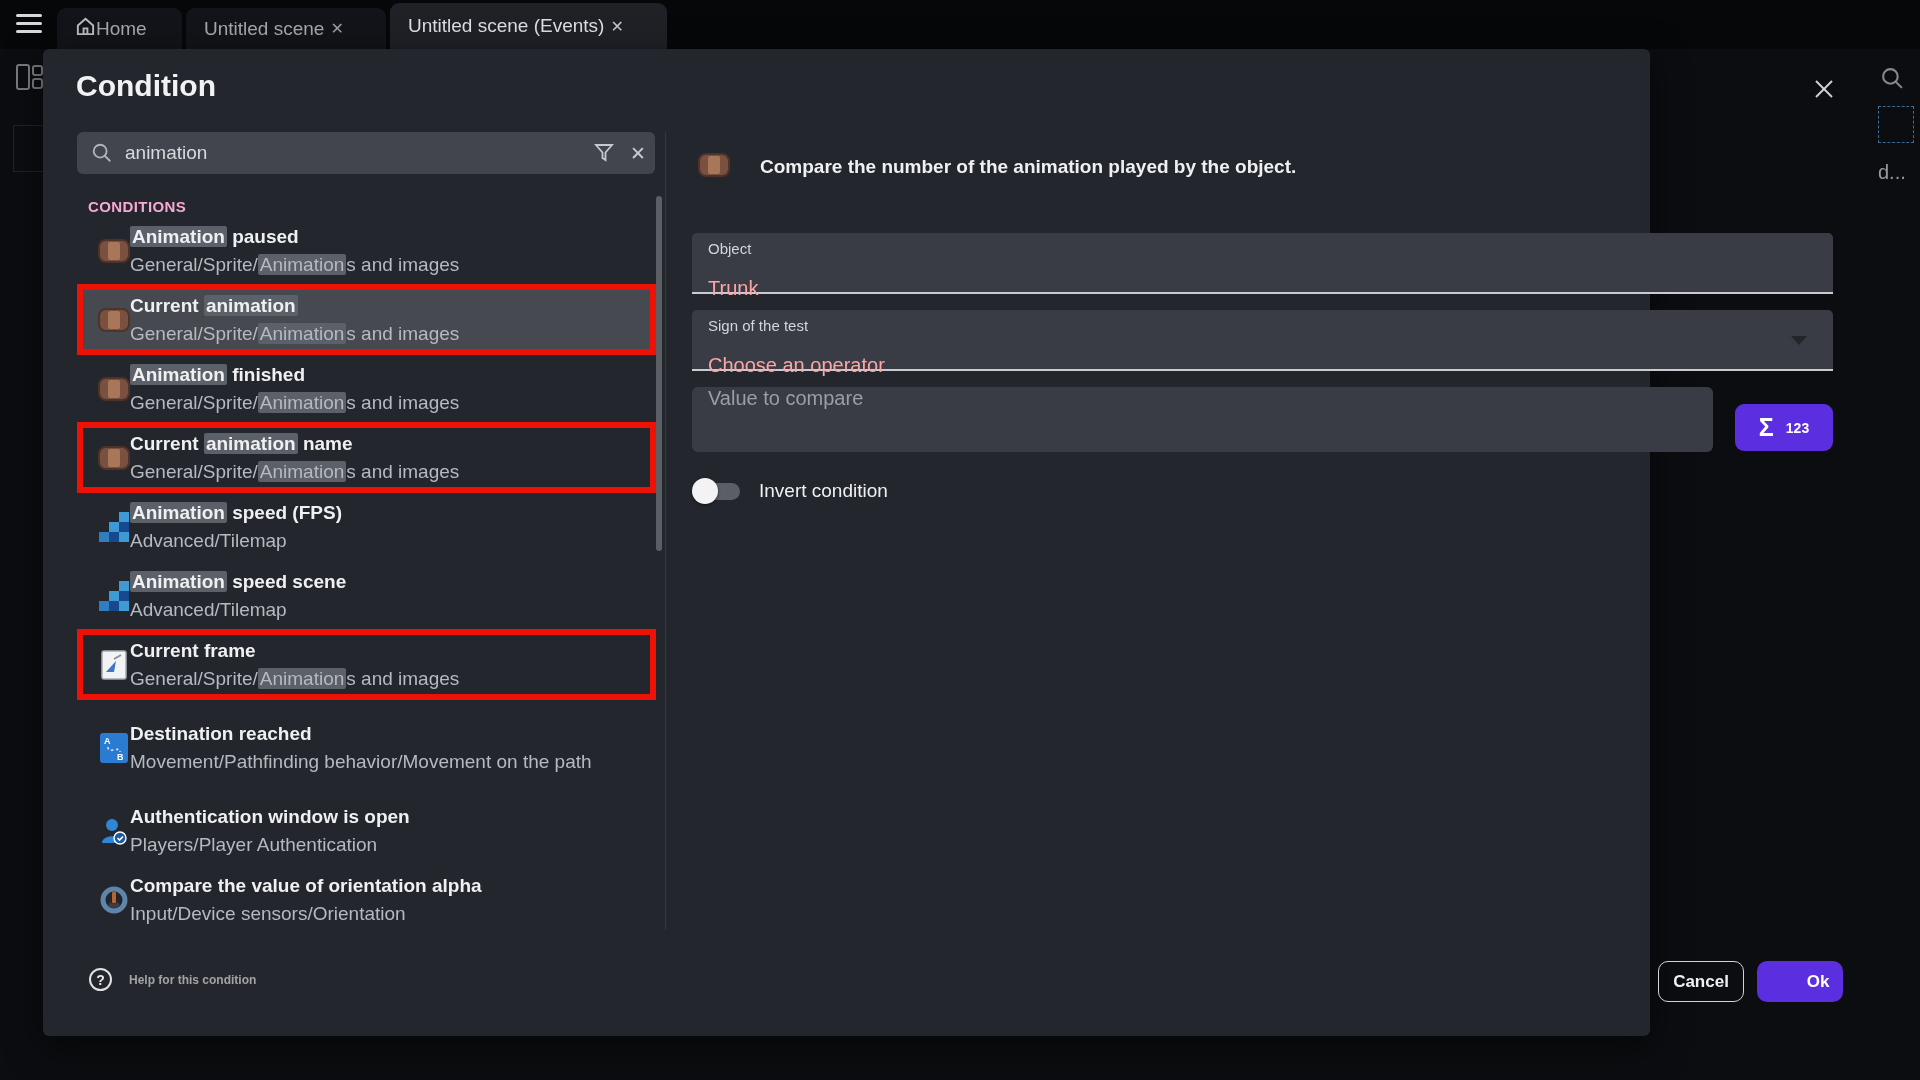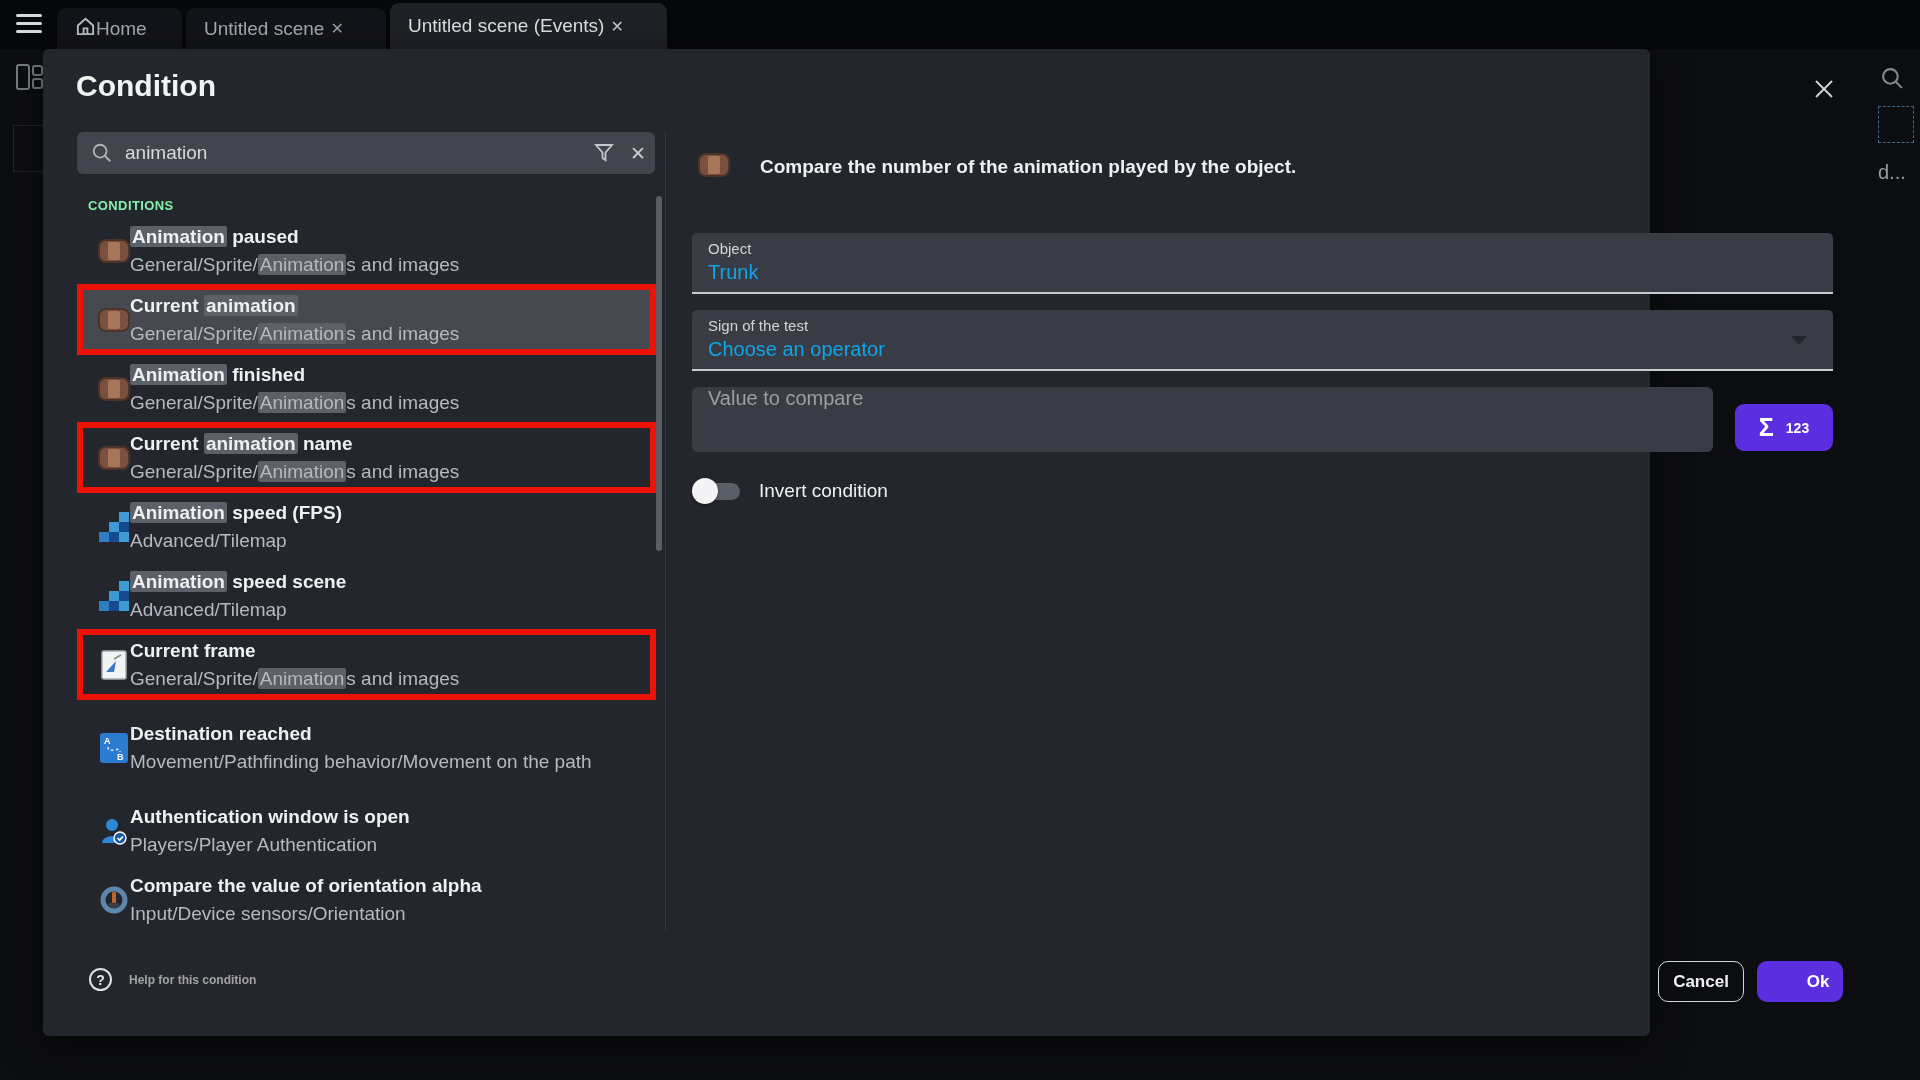--- a/index.html
+++ b/index.html
@@ -37,22 +37,22 @@
 
   
   .searchbar { position:absolute; left:34px; top:83px; width:578px; height:42px; background:#42454d;
     border-radius:6px; display:flex; align-items:center; }
   .searchbar .mag { margin:0 12px 0 14px; display:flex; }
   .searchbar input { flex:1; background:transparent; border:none; outline:none; color:#d8dadd;
     font-size:19px; font-family:"Liberation Sans", sans-serif; }
   .sb-btn { width:34px; height:34px; display:flex; align-items:center; justify-content:center; cursor:pointer; }
   .sb-x { font-size:19px; color:#c7cacf; }
 
-  .lhead { position:absolute; left:45px; top:149px; font-size:13px; font-weight:bold;
-    letter-spacing:.4px; color:#86efac; }
+  .lhead { position:absolute; left:45px; top:149px; font-size:15px; font-weight:bold;
+    letter-spacing:.4px; color:#f9a8d4; }
 
   
   .list { position:absolute; left:34px; top:167px; width:588px; height:714px; overflow:hidden; }
   .row { position:relative; width:579px; height:69px; display:flex; align-items:center;
     padding-left:21px; cursor:pointer; }
   .row.tall { height:97px; }
   .row.selected { background:#46494f; }
   .row.redbox::after { content:""; position:absolute; left:0; right:0; top:-1px; bottom:-1px;
     border:6px solid #ee1106; pointer-events:none; }
   .ric { width:32px; display:flex; justify-content:center; flex:none; }
@@ -67,21 +67,21 @@
 
   
   .descrow { position:absolute; left:655px; top:103px; display:flex; align-items:center; gap:30px; }
   .desc { font-size:19px; font-weight:600; color:#eef0f2; }
 
   .field { position:absolute; left:649px; width:1141px; height:61px; background:#393c44;
     border-radius:5px 5px 0 0; border-bottom:2px solid #c9cbd0; padding:7px 16px 0 16px; cursor:text; }
   .field.obj { top:184px; }
   .field.sign { top:261px; cursor:pointer; }
   .flabel { font-size:15px; color:#d3d5d9; display:block; }
-  .fvalue { font-size:20px; color:#0ea5e9; display:block; margin-top:4px; }
+  .fvalue { font-size:20px; color:#fca5a5; display:block; margin-top:20px; }
   .dd-arrow { position:absolute; right:26px; top:26px; width:0; height:0;
     border-left:8px solid transparent; border-right:8px solid transparent; border-top:9px solid #23252b; }
 
   .vfield { position:absolute; left:649px; top:338px; width:1021px; height:65px; background:#393c44;
     border-radius:6px; display:flex; padding-left:16px; cursor:text; }
   .vfield .ph { font-size:20px; color:#9b9ea5; }
 
   .sigma-btn { position:absolute; left:1692px; top:355px; width:98px; height:47px; background:#5b2ee0;
     border-radius:9px; display:flex; align-items:center; justify-content:center; gap:12px;
     color:#fff; cursor:pointer; border:none; }

